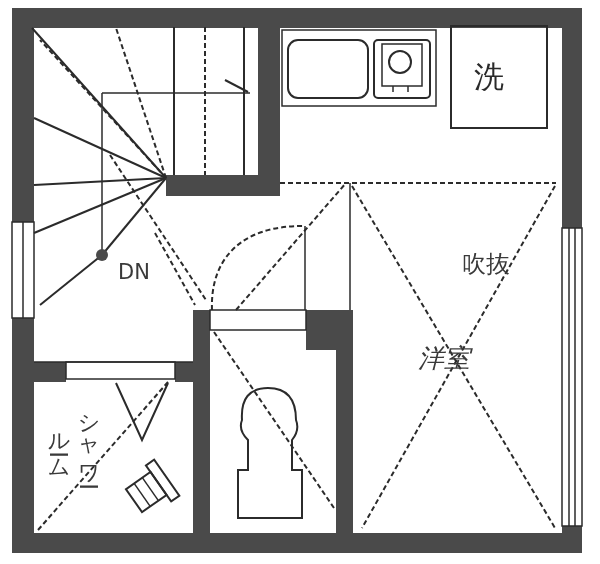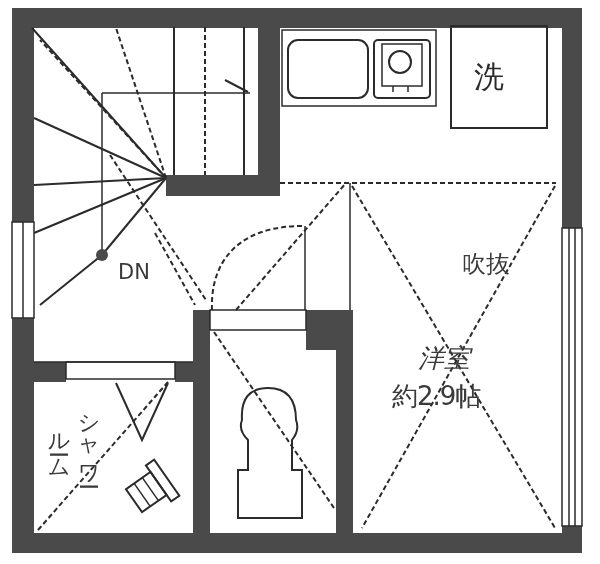--- a/index.html
+++ b/index.html
@@ -145,19 +145,18 @@
         <rect class="ln" x="8" y="-22" width="10" height="44"></rect>
       </g>
     </g>
   </svg>
 
   
   <div class="lbl lbl-wash">洗</div>
   <div class="lbl lbl-dn">DN</div>
   <div class="lbl lbl-void">吹抜</div>
   <div class="lbl lbl-room">洋室</div>
-  <div class="lbl lbl-area">約2.9帖</div>
 
   <div class="lbl lbl-shower">
     <span id="shower-col1" style="left:40px; top:0; width:22px; writing-mode: vertical-rl;">シャワー</span>
     <span id="shower-col2" style="left:10px; top:18px; width:22px; writing-mode: vertical-rl;">ルーム</span>
   </div>
 </div>
 
 </body></html>

